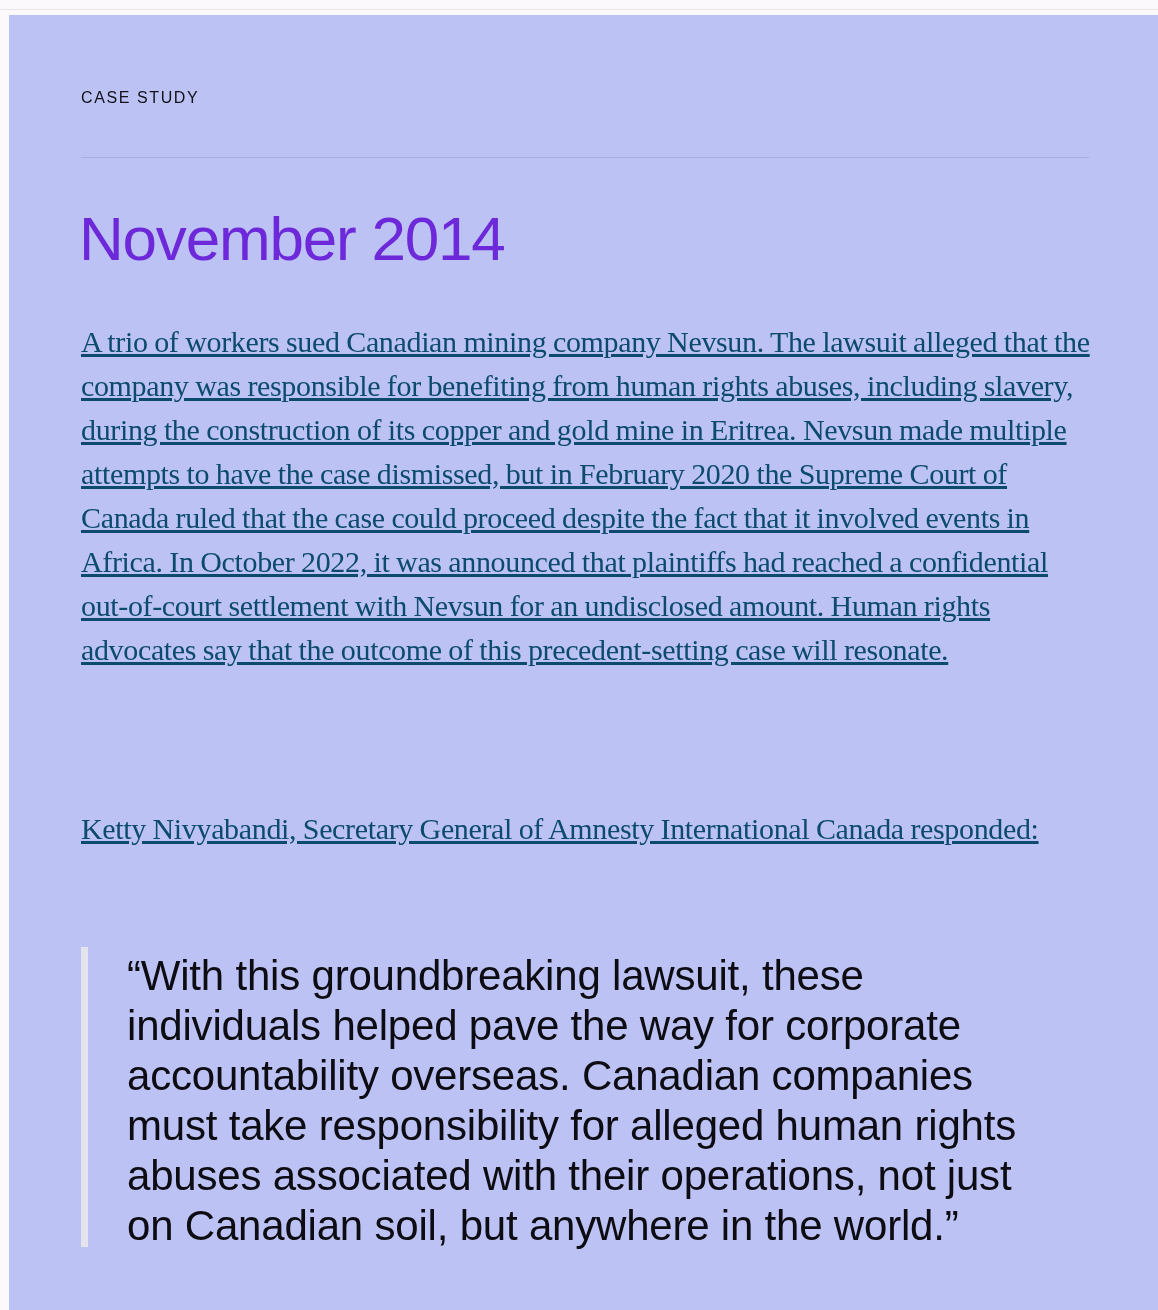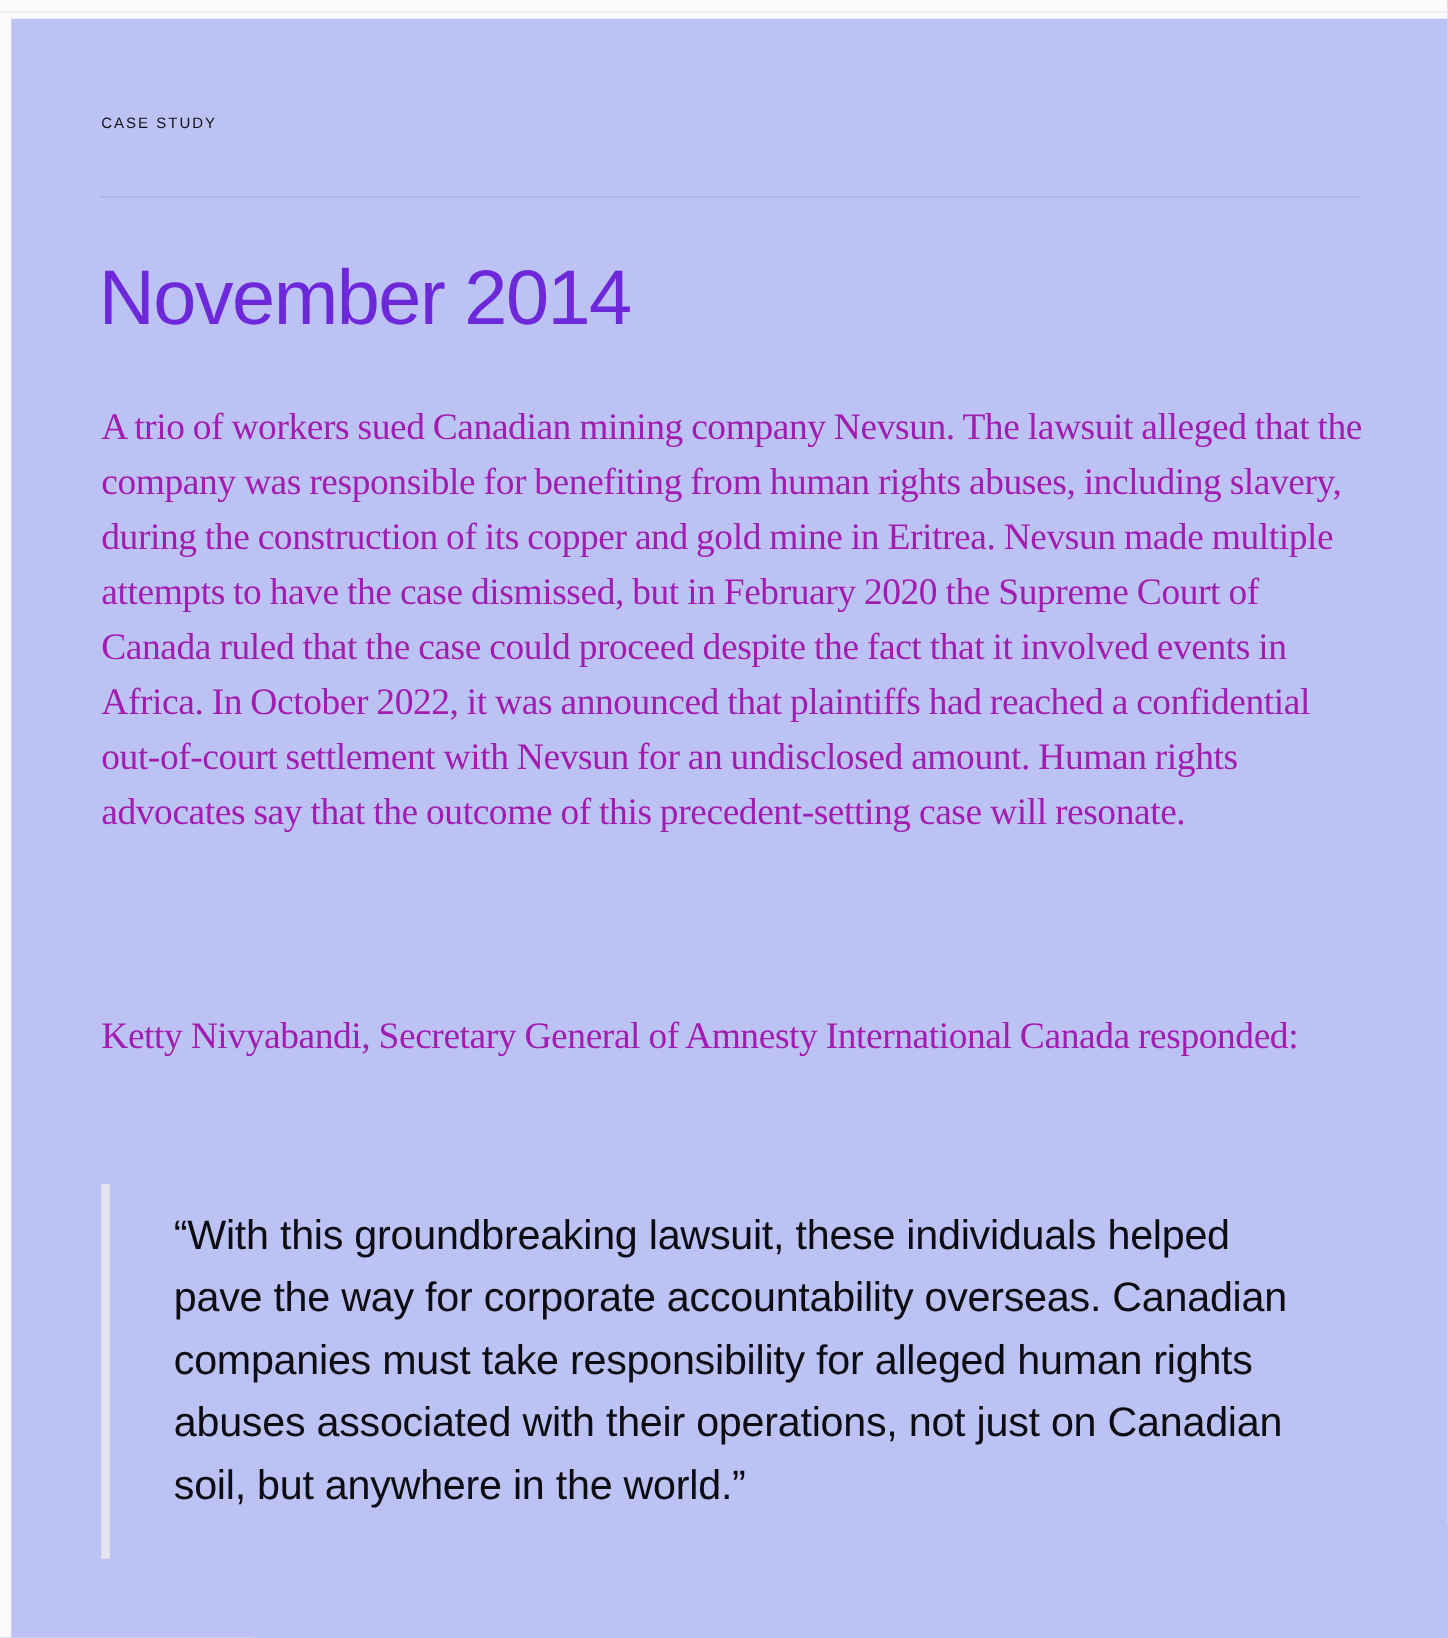--- a/index.html
+++ b/index.html
@@ -32,21 +32,21 @@
       position: absolute;
       left: 72px;
       top: 0;
       width: 1008px;
     }
     .eyebrow {
       position: absolute;
       top: 74px;
       left: 0;
       font-family: "Liberation Sans", sans-serif;
-      font-size: 12px;
+      font-size: 16px;
       letter-spacing: 1.6px;
       color: #111118;
       margin: 0;
       line-height: 18px;
     }
     .divider {
       position: absolute;
       top: 142px;
       left: 0;
       width: 1008px;
@@ -66,23 +66,24 @@
       color: #6d28d9;
     }
     .body-para {
       position: absolute;
       left: 0;
       margin: 0;
       width: 1010px;
       font-family: "Liberation Serif", serif;
       font-size: 30px;
       line-height: 44px;
-      color: #a21caf;
+      color: #0c4a6e;
       letter-spacing: -0.35px;
       word-spacing: -0.5px;
+      text-decoration: underline;
     }
     .para-1 { top: 305px; }
     .para-2 { top: 792px; width: 1000px; }
     .quote {
       position: absolute;
       left: 0;
       top: 932px;
       width: 1008px;
       margin: 0;
       padding: 0;
@@ -93,23 +94,23 @@
       top: 0;
       width: 7px;
       height: 300px;
       background: #e4e4ec;
     }
     .quote-text {
       position: absolute;
       left: 46px;
       top: 4px;
       width: 920px;
-      margin: 12px;
+      margin: 0;
       font-family: "Liberation Sans", sans-serif;
-      font-size: 33px;
+      font-size: 42px;
       line-height: 50px;
       color: #0c0c12;
       letter-spacing: -0.2px;
     }
   </style>
 </head>
 <body>
 
 <div class="top-rule"></div>
 

